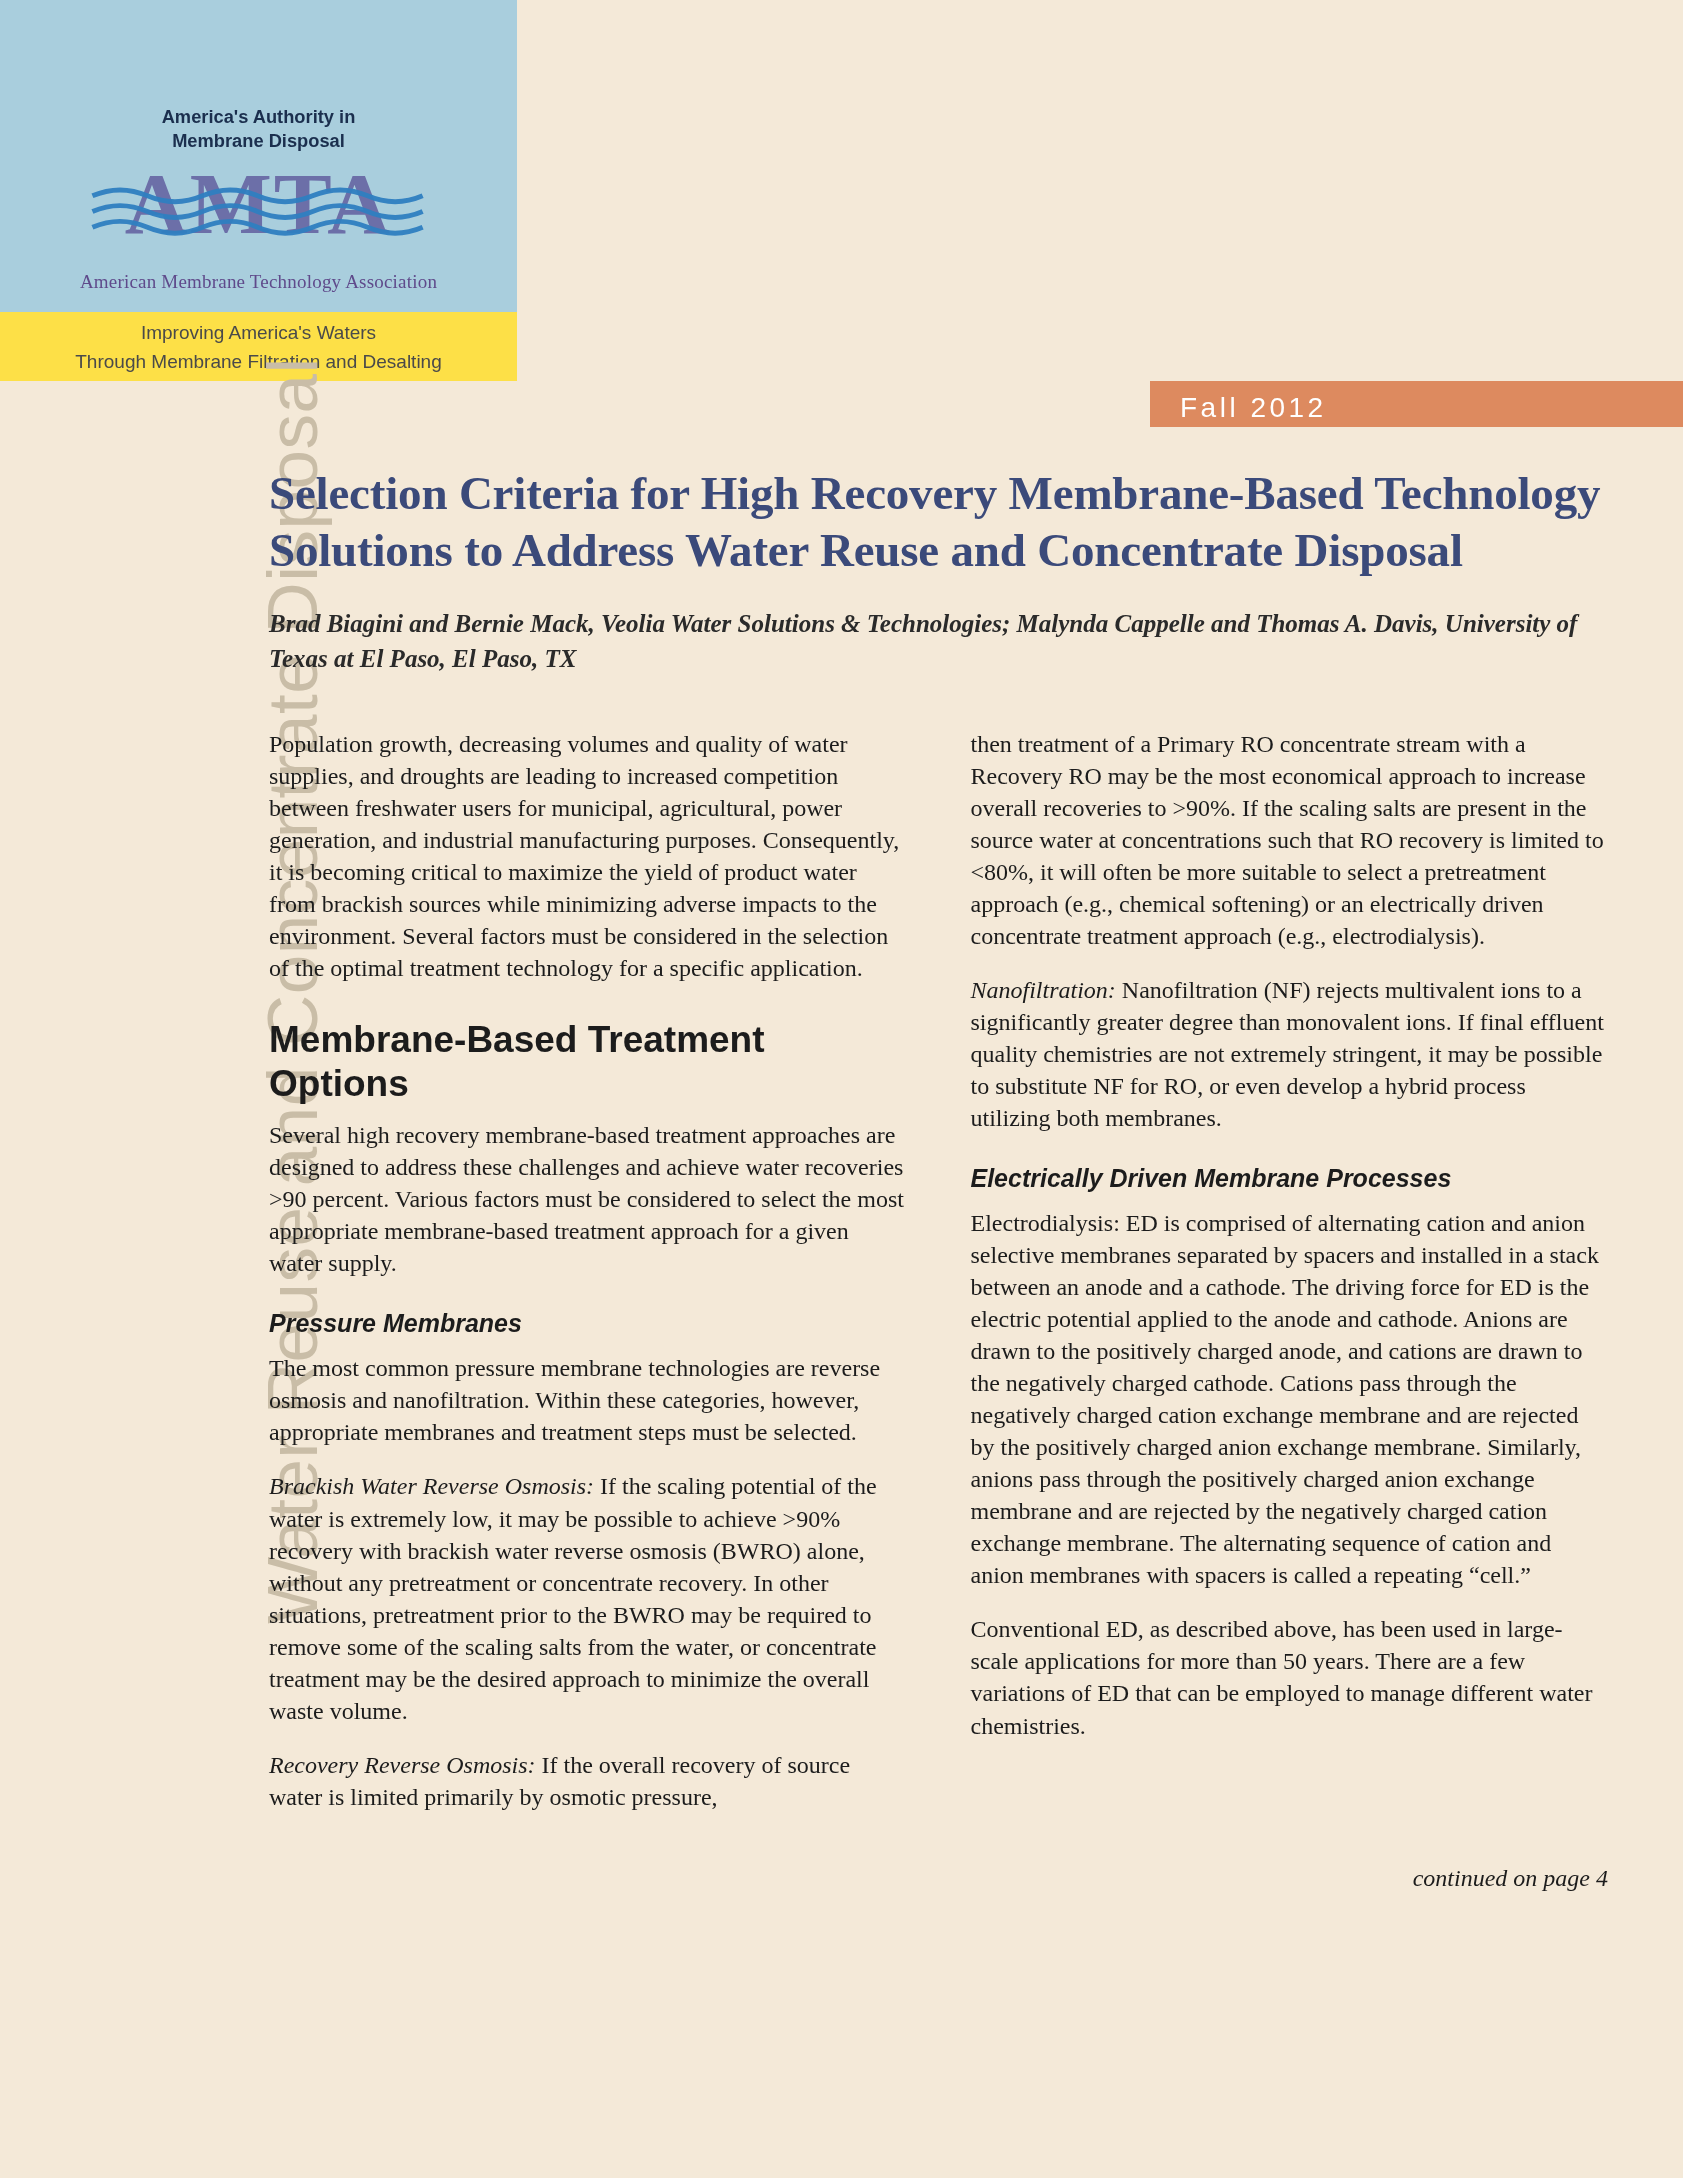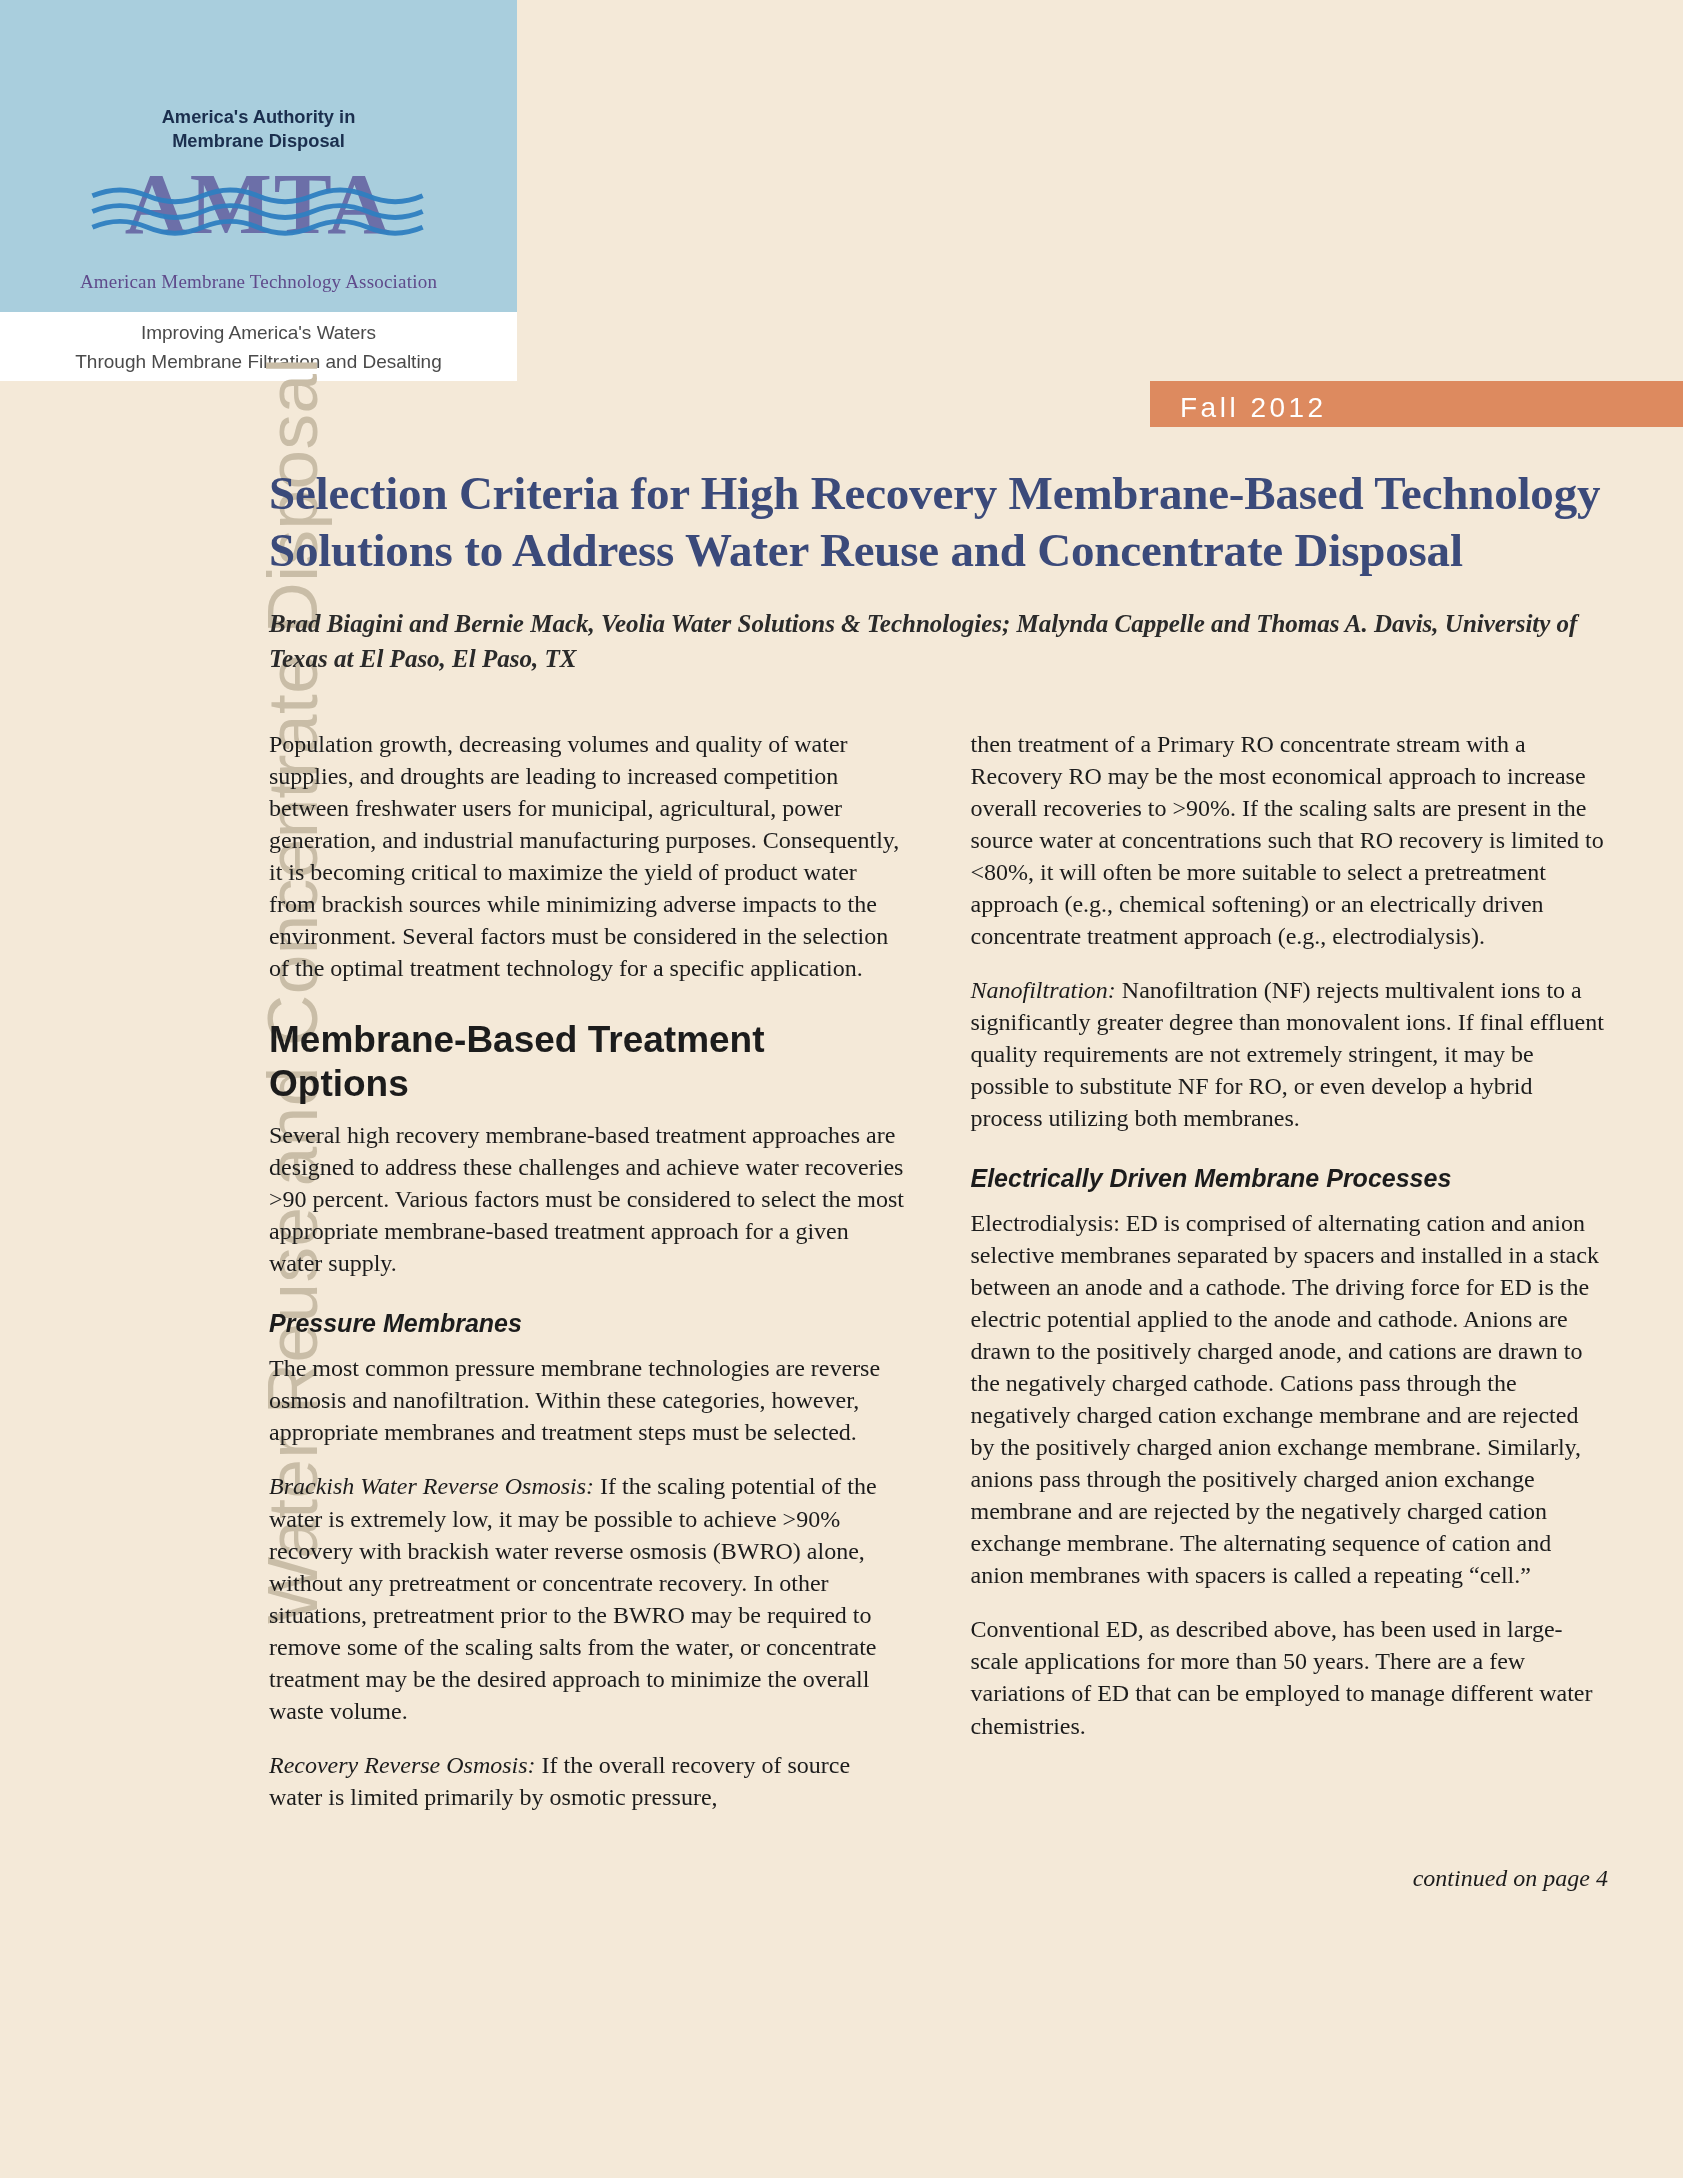--- a/index.html
+++ b/index.html
@@ -18,21 +18,21 @@
     position: absolute;
     top: 0; left: 0;
     width: 1683px;
     height: 381px;
   }
   .logo-block {
     position: absolute;
     top: 0; left: 0;
     width: 517px;
     height: 381px;
-    background: #ffffff;
+    background: #fde047;
   }
   .logo-sky {
     position: absolute;
     top: 0; left: 0;
     width: 517px;
     height: 312px;
     background: #a9cedd;
   }
   .logo-tagline {
     position: absolute;
@@ -268,21 +268,21 @@
 
       <p><span class="lead-italic">Brackish Water Reverse Osmosis:</span><span> If the scaling potential of the water is extremely low, it may be possible to achieve &gt;90% recovery with brackish water reverse osmosis (BWRO) alone, without any pretreatment or concentrate recovery. In other situations, pretreatment prior to the BWRO may be required to remove some of the scaling salts from the water, or concentrate treatment may be the desired approach to minimize the overall waste volume.</span></p>
 
       <p><span class="lead-italic">Recovery Reverse Osmosis:</span><span> If the overall recovery of source water is limited primarily by osmotic pressure,</span></p>
     </div>
 
     <div class="col">
 
       <p>then treatment of a Primary RO concentrate stream with a Recovery RO may be the most economical approach to increase overall recoveries to &gt;90%. If the scaling salts are present in the source water at concentrations such that RO recovery is limited to &lt;80%, it will often be more suitable to select a pretreatment approach (e.g., chemical softening) or an electrically driven concentrate treatment approach (e.g., electrodialysis).</p>
 
-      <p><span class="lead-italic">Nanofiltration:</span><span> Nanofiltration (NF) rejects multivalent ions to a significantly greater degree than monovalent ions. If final effluent quality requirements are not extremely stringent, it may be possible to substitute NF for RO, or even develop a hybrid process utilizing both membranes.</span></p>
+      <p><span class="lead-italic">Nanofiltration:</span><span> Nanofiltration (NF) rejects multivalent ions to a significantly greater degree than monovalent ions. If final effluent quality chemistries are not extremely stringent, it may be possible to substitute NF for RO, or even develop a hybrid process utilizing both membranes.</span></p>
 
       <h3 class="h3">Electrically Driven Membrane Processes</h3>
 
       <p>Electrodialysis: ED is comprised of alternating cation and anion selective membranes separated by spacers and installed in a stack between an anode and a cathode. The driving force for ED is the electric potential applied to the anode and cathode. Anions are drawn to the positively charged anode, and cations are drawn to the negatively charged cathode. Cations pass through the negatively charged cation exchange membrane and are rejected by the positively charged anion exchange membrane. Similarly, anions pass through the positively charged anion exchange membrane and are rejected by the negatively charged cation exchange membrane. The alternating sequence of cation and anion membranes with spacers is called a repeating “cell.”</p>
 
       <p>Conventional ED, as described above, has been used in large-scale applications for more than 50 years. There are a few variations of ED that can be employed to manage different water chemistries.</p>
     </div>
   </div>
 
   <div class="continued">continued on page 4</div>

